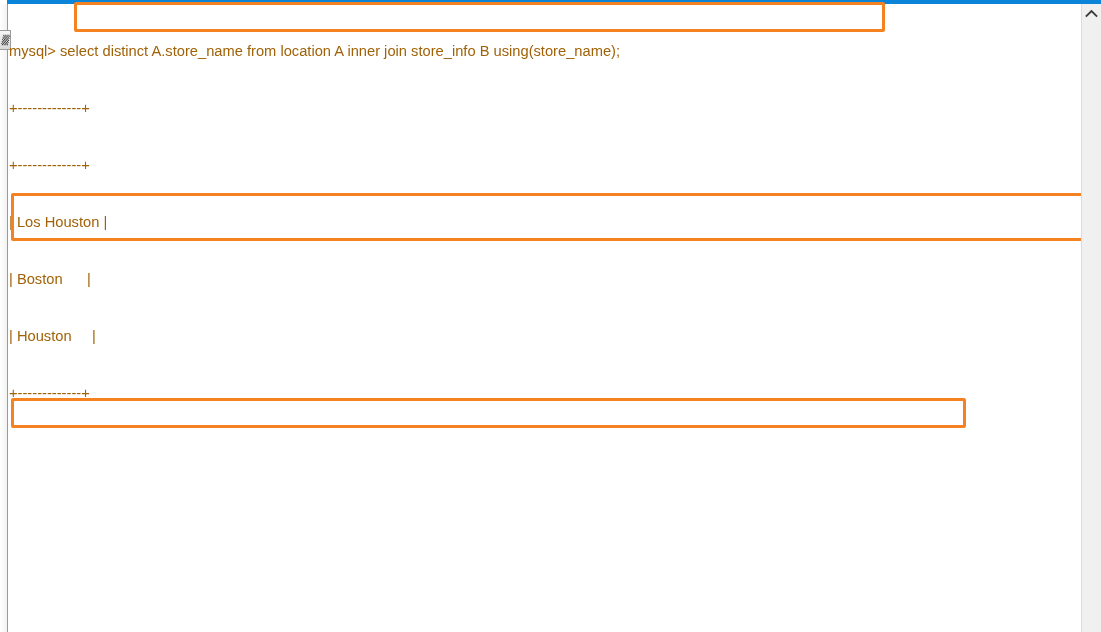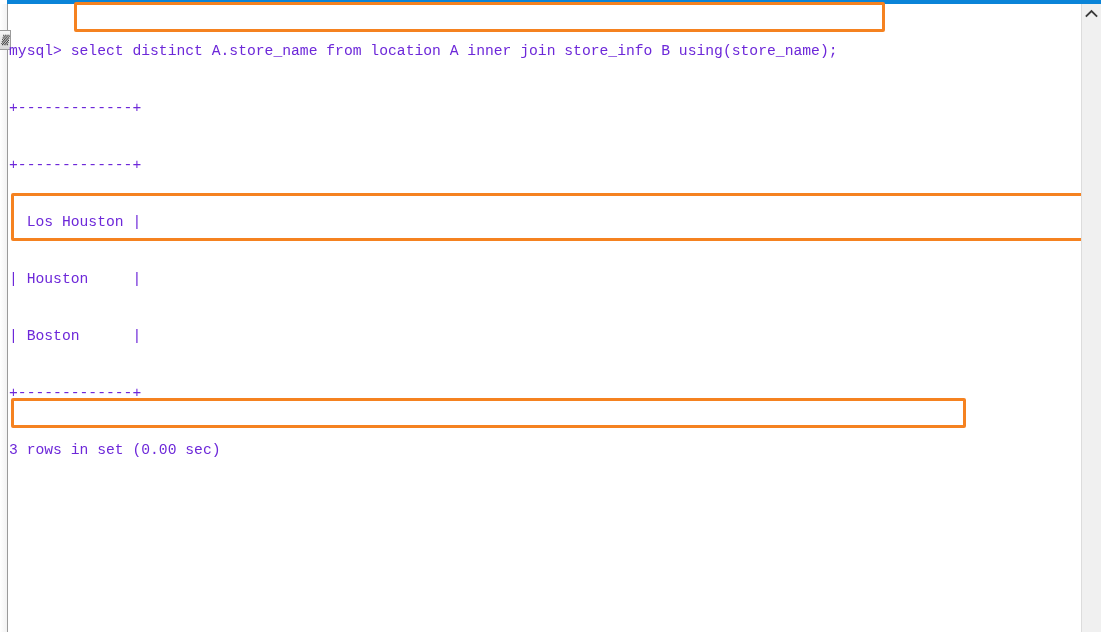--- a/index.html
+++ b/index.html
@@ -97,24 +97,24 @@
     background: #cdcdcd;
   }
 
   
   #terminal {
     position: absolute;
     left: 9px;
     top: 4px;
     width: 1070px;
     height: 628px;
-    font-family: Liberation Mono, monospace;
+    font-family: Liberation Sans, sans-serif;
     font-size: 14.7px;
     line-height: 19px;
-    color: #6d28d9;
+    color: #a16207;
     white-space: pre;
     letter-spacing: 0px;
   }
   .tline {
     height: 19px;
     line-height: 19px;
     white-space: pre;
     position: relative;
   }
   .tline.blank { color: transparent; }
@@ -140,24 +140,23 @@
 
   <div id="left-handle">
     <span class="glyph">▒</span>
   </div>
 
   <div id="terminal">
     <div class="tline">mysql&gt; select distinct A.store_name from location A inner join store_info B using(store_name);</div>
     <div class="tline">+-------------+</div>
     <div class="tline">+-------------+</div>
     <div class="tline">| Los Houston |</div>
+    <div class="tline">| Boston      |</div>
     <div class="tline">| Houston     |</div>
-    <div class="tline">| Boston      |</div>
     <div class="tline">+-------------+</div>
-    <div class="tline">3 rows in set (0.00 sec)</div>
     <div class="tline blank"></div>
     
     
     
     
     
     
     
     
     

